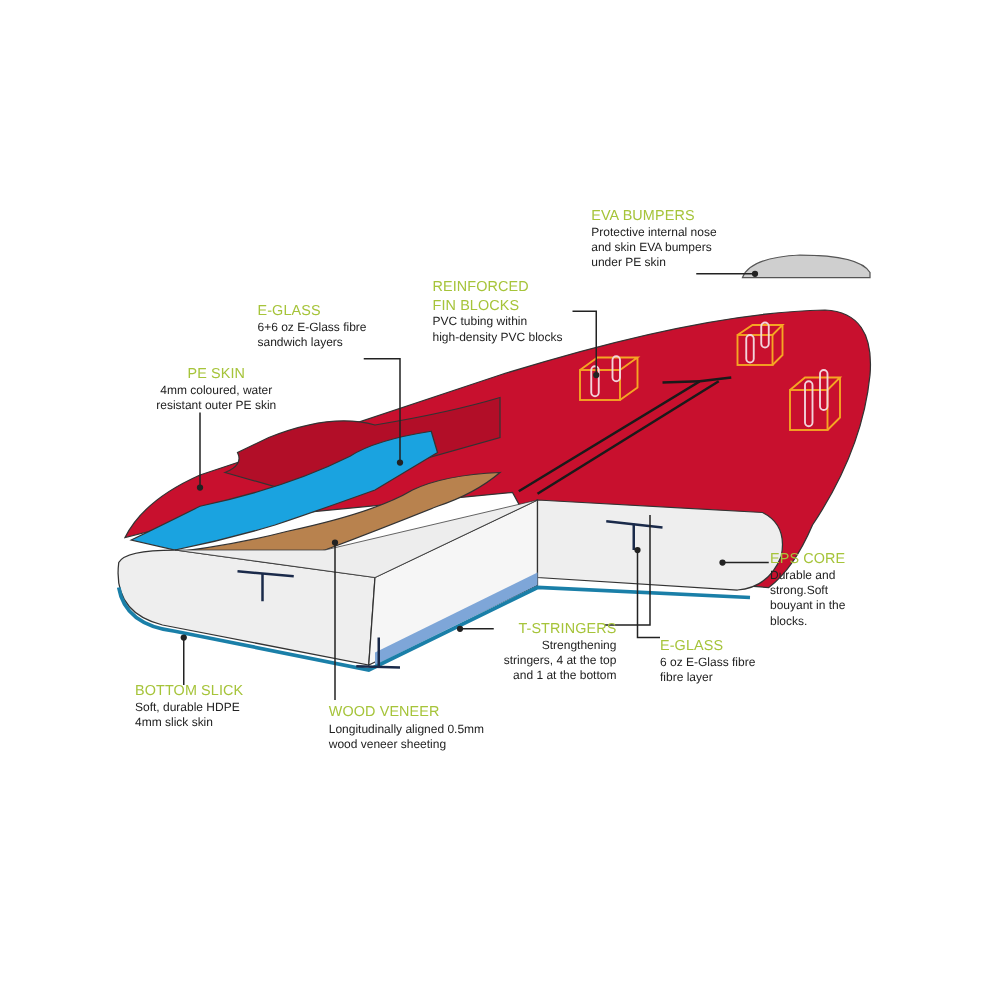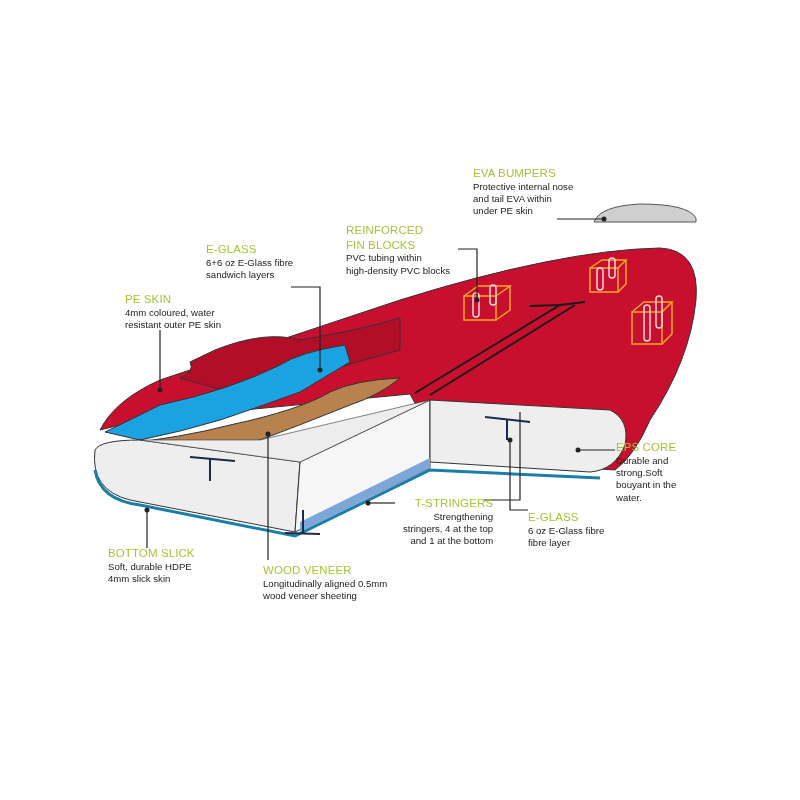--- a/index.html
+++ b/index.html
@@ -93,49 +93,49 @@
       <circle cx="368" cy="503" r="2.5"></circle>
     <circle cx="510" cy="440" r="2.5"></circle>
       <circle cx="147" cy="510" r="2.5"></circle>
     <circle cx="268" cy="434" r="2.5"></circle>
   </g>
 </svg>
 
 <div class="label" style="left:473px;top:166px;">
   <span class="title">EVA BUMPERS</span>
   <span class="desc">Protective internal nose</span>
-  <span class="desc">and tail EVA within</span>
+  <span class="desc">and skin EVA bumpers</span>
   <span class="desc">under PE skin</span>
 </div>
 
 <div class="label" style="left:346px;top:223px;">
   <span class="title">REINFORCED</span>
   <span class="title">FIN BLOCKS</span>
   <span class="desc">PVC tubing within</span>
   <span class="desc">high-density PVC blocks</span>
 </div>
 
 <div class="label" style="left:206px;top:242px;">
   <span class="title">E-GLASS</span>
   <span class="desc">6+6 oz E-Glass fibre</span>
   <span class="desc">sandwich layers</span>
 </div>
 
-<div class="label" style="left:125px;top:292px;">
+<div class="label" style="left:125px;top:292px;text-align:center;">
   <span class="title">PE SKIN</span>
   <span class="desc">4mm coloured, water</span>
   <span class="desc">resistant outer PE skin</span>
 </div>
 
 <div class="label" style="left:616px;top:440px;">
   <span class="title">EPS CORE</span>
   <span class="desc">Durable and</span>
   <span class="desc">strong.Soft</span>
   <span class="desc">bouyant in the</span>
-  <span class="desc">water.</span>
+  <span class="desc">blocks.</span>
 </div>
 
 <div class="label" style="left:403px;top:496px;text-align:right;">
   <span class="title">T-STRINGERS</span>
   <span class="desc">Strengthening</span>
   <span class="desc">stringers, 4 at the top</span>
   <span class="desc">and 1 at the bottom</span>
 </div>
 
 <div class="label" style="left:528px;top:510px;">

